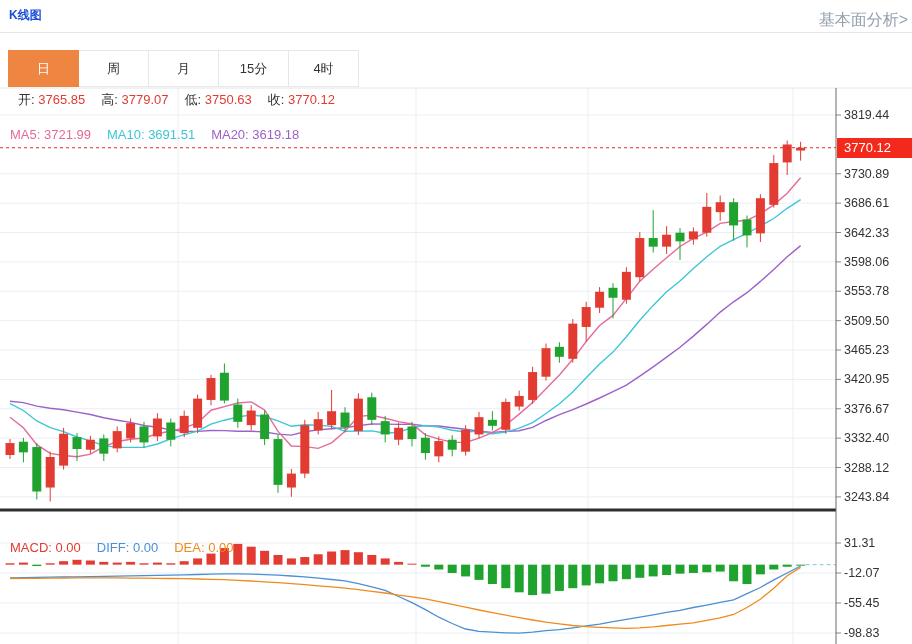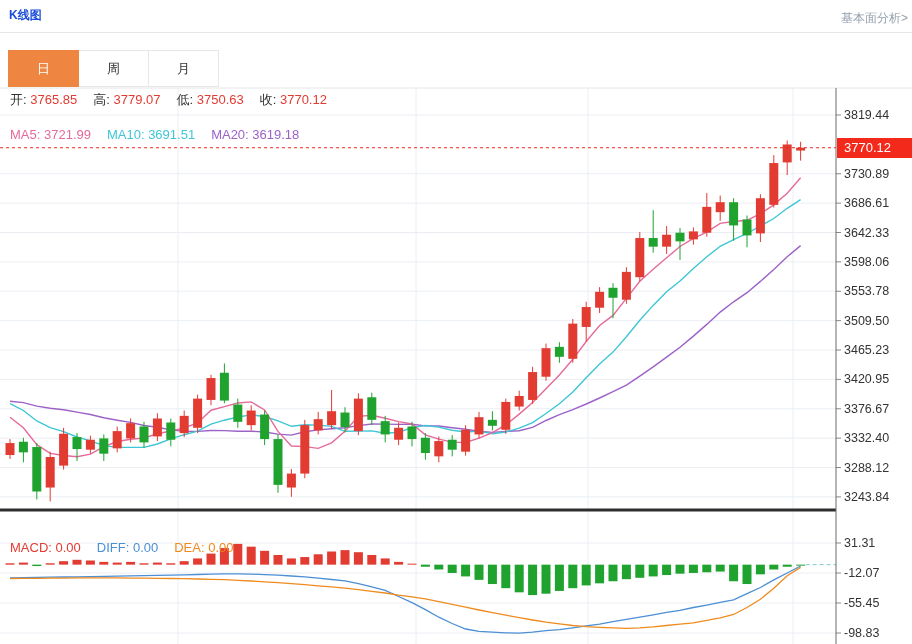--- a/index.html
+++ b/index.html
@@ -3,54 +3,56 @@
 <meta charset="utf-8">
 <style>
   * { margin:0; padding:0; box-sizing:border-box; }
   html,body { background:#fff; }
   body { font-family:"Liberation Sans","DejaVu Sans",sans-serif; }
   .page { position:relative; width:912px; height:644px; background:#fff; overflow:hidden; }
 
   .header { position:absolute; top:0; left:0; width:912px; height:33px;
             border-bottom:1px solid #e6e6e6; background:#fff; z-index:5; }
   .page-title { position:absolute; left:9px; top:7px; font-size:12px; font-weight:bold; color:#1d4ed8; }
-  .fund-link { position:absolute; right:4px; top:10px; font-size:12px; color:#93a0ad; text-decoration:none; cursor:pointer; }
+  .fund-link { position:absolute; right:4px; top:10px; font-size:16px; color:#93a0ad; text-decoration:none; cursor:pointer; }
 
   .tabbar { position:absolute; left:8px; top:50px; height:37px; display:flex; z-index:5; background:#fff; }
   .tab { width:71px; height:37px; line-height:35px; text-align:center; font-size:13px; color:#333;
          background:#fff; border:1px solid #e7e7e7; margin-left:-1px; cursor:pointer; }
   .tab:first-child { margin-left:0; }
   .tab.active { background:#ee8540; border-color:#ee8540; color:#fff; position:relative; z-index:2; }
 
   .chart-svg { position:absolute; left:0; top:0; z-index:1; }
 
   .info-row { position:absolute; left:10px; font-size:13px; z-index:4; white-space:nowrap; }
   .info-row .pair { margin-right:16px; }
   .info-row .lbl { color:#333; }
-  #ohlc-row { top:91px; }
+  #ohlc-row { top:91px;margin-left:8px; }
   #ma-row   { top:127px; }
   #macd-row { top:540px; font-size:13px; }
 
   .price-tag { position:absolute; left:837px; top:138px; width:75px; height:20px; z-index:4;
                background:#f3291b; color:#fff; font-size:13px; line-height:20px; padding-left:7px; }
 </style>
 </head>
 <body>
 
 <div class="page">
 
   <div class="header">
     <div class="page-title">K线图</div>
     <a class="fund-link">基本面分析&gt;</a>
   </div>
 
   <div class="tabbar" id="tabbar">
       <div class="tab active">日</div>
       <div class="tab">周</div>
       <div class="tab">月</div>
+      <div class="tab">15分</div>
+      <div class="tab">4时</div>
     </div>
 
   <svg id="chart-svg" class="chart-svg" width="912" height="644">
       <line x1="178" y1="88" x2="178" y2="644" stroke="#eaeef3" stroke-width="1"></line>
       <line x1="416" y1="88" x2="416" y2="644" stroke="#eaeef3" stroke-width="1"></line>
       <line x1="588" y1="88" x2="588" y2="644" stroke="#eaeef3" stroke-width="1"></line>
       <line x1="793" y1="88" x2="793" y2="644" stroke="#eaeef3" stroke-width="1"></line>
       <line x1="0" y1="115" x2="836" y2="115" stroke="#eaeef3" stroke-width="1"></line>
       <line x1="836" y1="115" x2="841" y2="115" stroke="#888" stroke-width="1"></line>
       <text x="844" y="119" font-size="12.5" fill="#333">3819.44</text>

